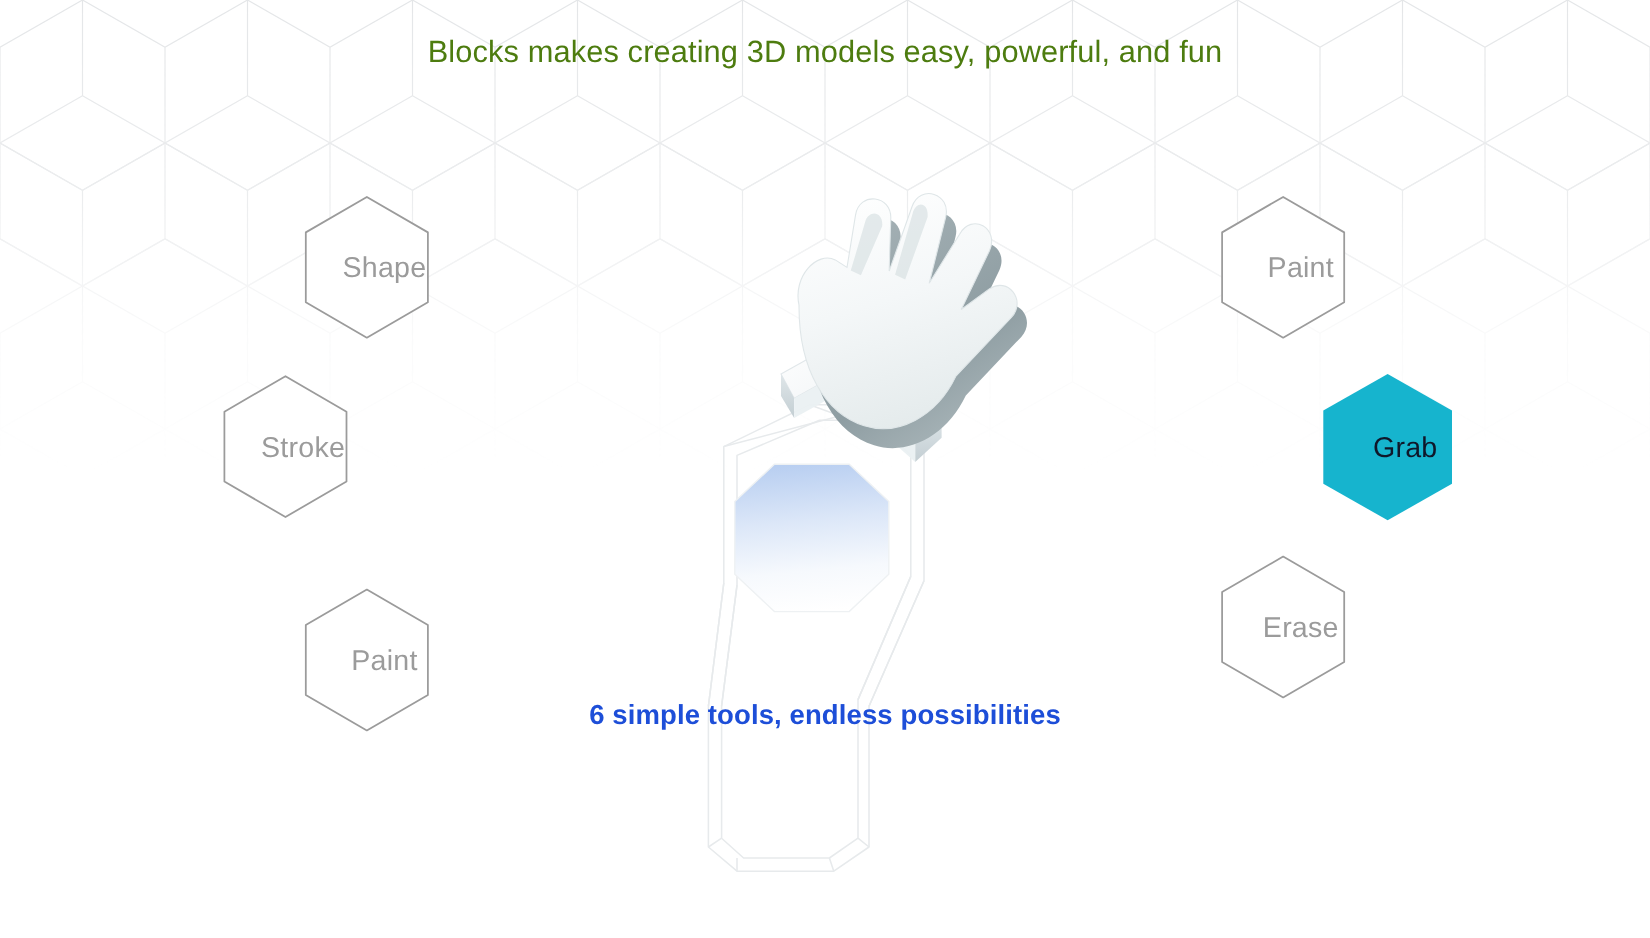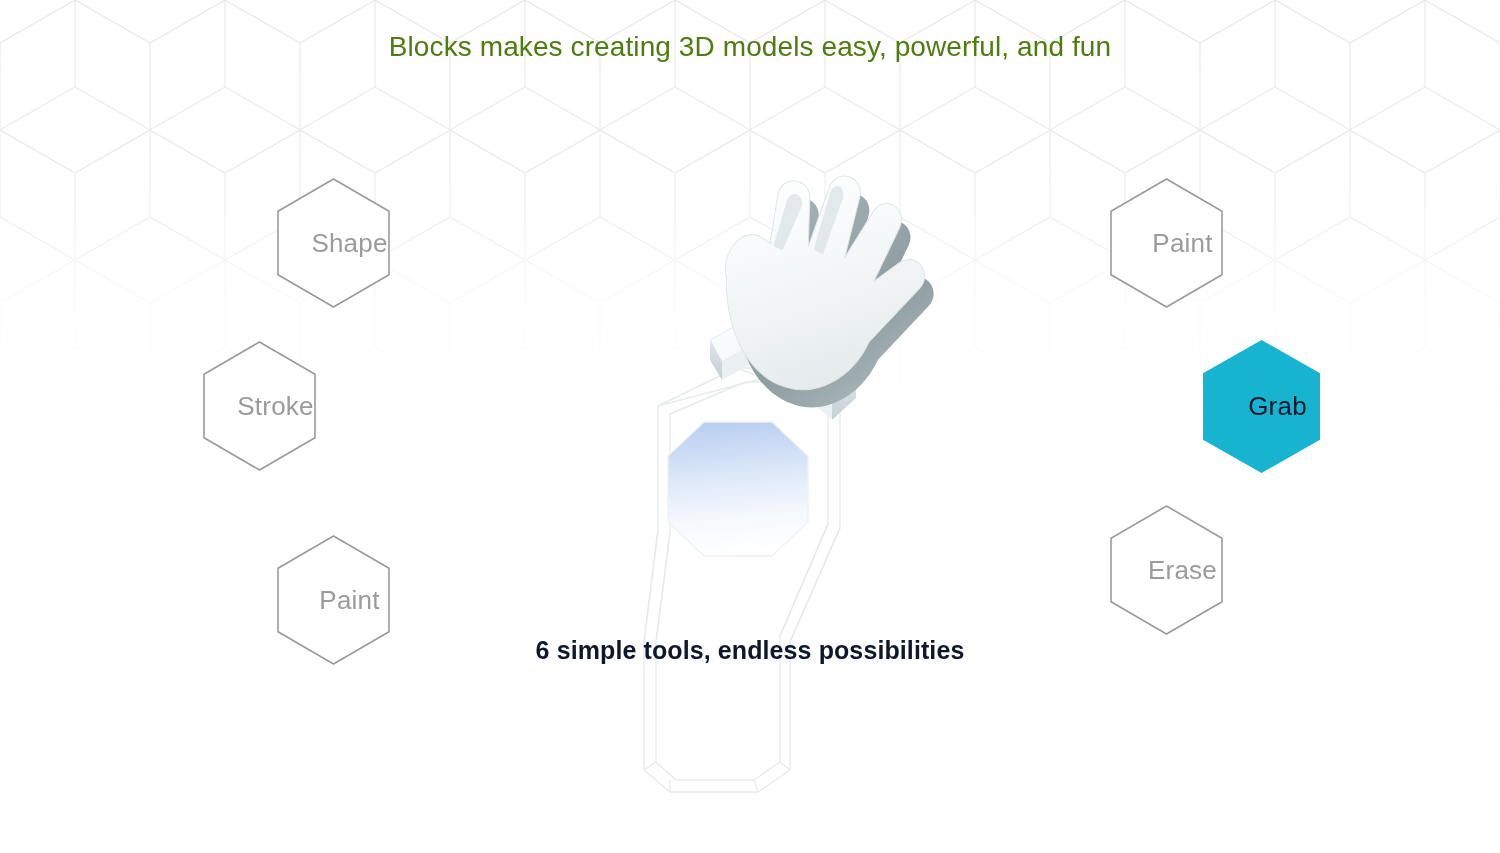--- a/index.html
+++ b/index.html
@@ -98,21 +98,21 @@
     position: absolute;
     left: 0;
     top: 636px;
     width: 1500px;
     text-align: center;
     z-index: 7;
   }
   #caption-headline {
     font-size: 25px;
     font-weight: bold;
-    color: #0f172a;
+    color: #1d4ed8;
     letter-spacing: 0.1px;
     margin: 0 0 14px 0;
   }
   #caption-body {
     font-size: 19px;
     font-weight: 400;
     color: #4a4a4a;
     line-height: 30px;
     margin: 0 auto;
     width: 500px;

